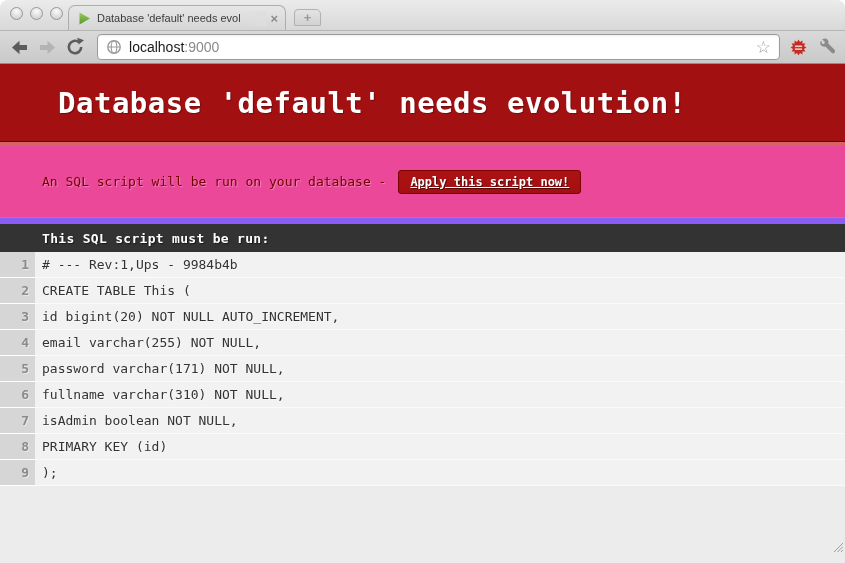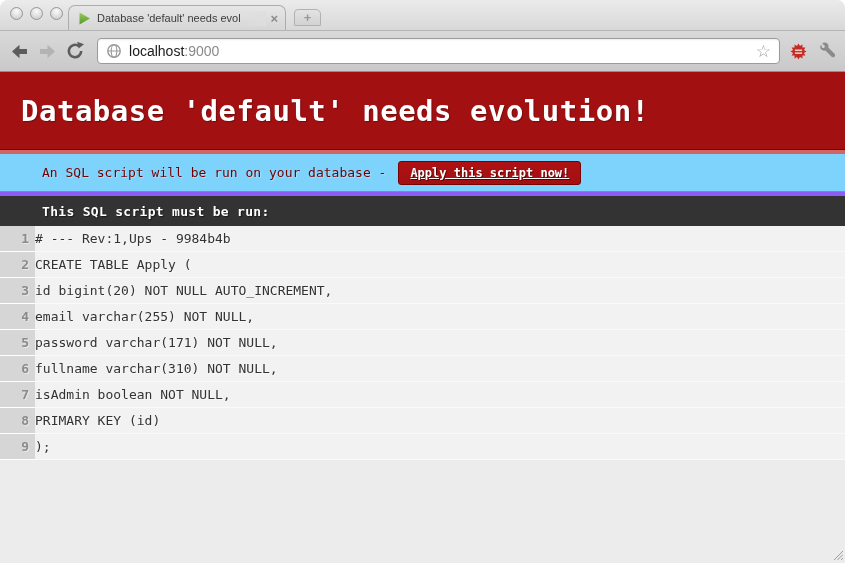--- a/index.html
+++ b/index.html
@@ -43,21 +43,21 @@
     color:#8a8a8a;font-weight:bold;cursor:default;
   }
   .new-tab{
     position:absolute;left:294px;top:9px;width:27px;height:17px;
     background:linear-gradient(#e3e3e3,#d2d2d2);
     border:1px solid #b1b1b1;border-radius:4px 5px 1px 1px;
     color:#9a9a9a;font-size:13px;font-weight:bold;text-align:center;line-height:15px;
   }
   
   .toolbar{
-    position:relative;height:42px;display:flex;align-items:center;
+    position:relative;height:34px;display:flex;align-items:center;
     background:linear-gradient(#d9d9d9,#c9c9c9);
     border-top:1px solid #b5b5b5;border-bottom:1px solid #8f8f8f;
     padding:10px 8px;
   }
   .nav-btn{width:24px;height:24px;display:flex;align-items:center;justify-content:center;margin-right:4px;}
   .omnibox{
     flex:0 0 auto;width:683px;height:26px;margin-left:6px;
     background:#ffffff;border:1px solid #9b9b9b;border-radius:4px;
     display:flex;align-items:center;padding:0 8px;
     box-shadow:inset 0 1px 2px rgba(0,0,0,.08);
@@ -66,58 +66,58 @@
   .omni-text{font-size:14px;color:#1a1a1a;flex:1;}
   .omni-port{color:#8a8a8a;}
   .omni-star{font-size:17px;color:#a0a0a0;line-height:17px;}
   .toolbar-right{display:flex;align-items:center;margin-left:10px;gap:12px;}
   
   .page{position:relative;height:490px;background:#ECECEC;
         font-family:"DejaVu Sans Mono",monospace;}
   .evo-header{
     height:78px;display:flex;align-items:center;
     background:#A31012;border-bottom:1px solid #690000;
-    padding:0 21px;
+    padding:0 58px;
   }
   .evo-header h1{
     margin:0;color:#ffffff;font-size:29px;font-weight:bold;letter-spacing:.5px;
     text-shadow:1px 1px 1px rgba(0,0,0,.3);
     font-family:"DejaVu Sans Mono",monospace;
   }
   .banner{
-    height:42px;display:flex;align-items:center;
-    background:#7dd3fc;border-top:4px solid #D36464;border-bottom:1px solid #BA7A7A;
+    height:76px;display:flex;align-items:center;
+    background:#ec4899;border-top:4px solid #D36464;border-bottom:1px solid #BA7A7A;
     padding:0 42px;color:#730000;font-size:13px;
     text-shadow:1px 1px 1px rgba(255,255,255,.35);
   }
   .apply-btn{
     margin-left:12px;
     background:linear-gradient(#AE1113,#A31012);
     border:1px solid #790000;border-radius:3px;
     color:#ffffff;font-family:"DejaVu Sans Mono",monospace;
     font-size:12px;font-weight:bold;padding:4px 11px;cursor:pointer;
     text-shadow:1px 1px 0 rgba(0,0,0,.5);
     text-decoration:underline;
   }
   .script-bar{
-    height:34px;background:#333333;border-top:4px solid #8b5cf6;
+    height:34px;background:#333333;border-top:6px solid #8b5cf6;
     display:flex;align-items:center;padding:0 42px;
     color:#ffffff;font-size:13px;font-weight:bold;letter-spacing:.3px;
     text-shadow:1px 1px 1px rgba(0,0,0,.5);
   }
   .code-block{background:#ECECEC;}
   .code-row{display:flex;height:26px;line-height:25px;}
   .ln{
     flex:0 0 35px;width:35px;text-align:right;padding-right:6px;
     background:#D6D6D6;border-bottom:1px solid #FFFFFF;
     color:#8B8B8B;font-size:13px;font-weight:bold;
     text-shadow:1px 1px 1px rgba(255,255,255,.5);
   }
   .ct{
-    flex:1;padding-left:0;background:#F2F2F2;border-bottom:1px solid #FAFAFA;
+    flex:1;padding-left:7px;background:#F2F2F2;border-bottom:1px solid #FAFAFA;
     color:#333333;font-size:13px;white-space:pre;
     text-shadow:1px 1px 1px rgba(255,255,255,.5);
   }
   .resize-grip{position:absolute;right:2px;bottom:2px;}
 </style>
 </head>
 <body>
 
 <div class="window">
 
@@ -199,21 +199,21 @@
     </div>
 
     <div class="code-block" id="code-block">
   <div class="code-row">
     <span class="ln">1</span>
     <span class="ct"># --- Rev:1,Ups - 9984b4b</span>
   </div>
 
   <div class="code-row">
     <span class="ln">2</span>
-    <span class="ct">CREATE TABLE Apply (</span>
+    <span class="ct">CREATE TABLE This (</span>
   </div>
 
   <div class="code-row">
     <span class="ln">3</span>
     <span class="ct">id bigint(20) NOT NULL AUTO_INCREMENT,</span>
   </div>
 
   <div class="code-row">
     <span class="ln">4</span>
     <span class="ct">email varchar(255) NOT NULL,</span>

